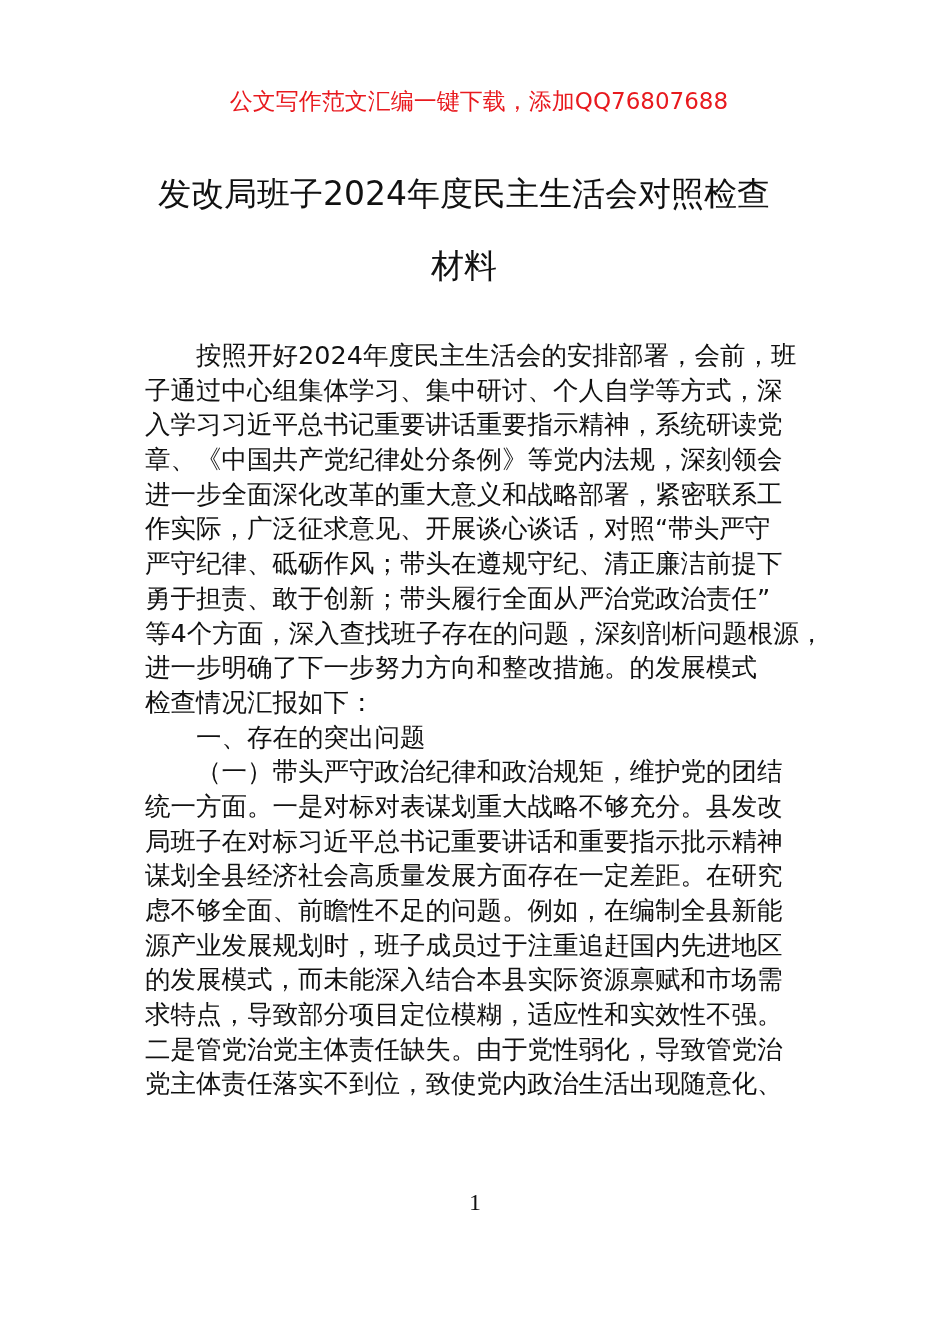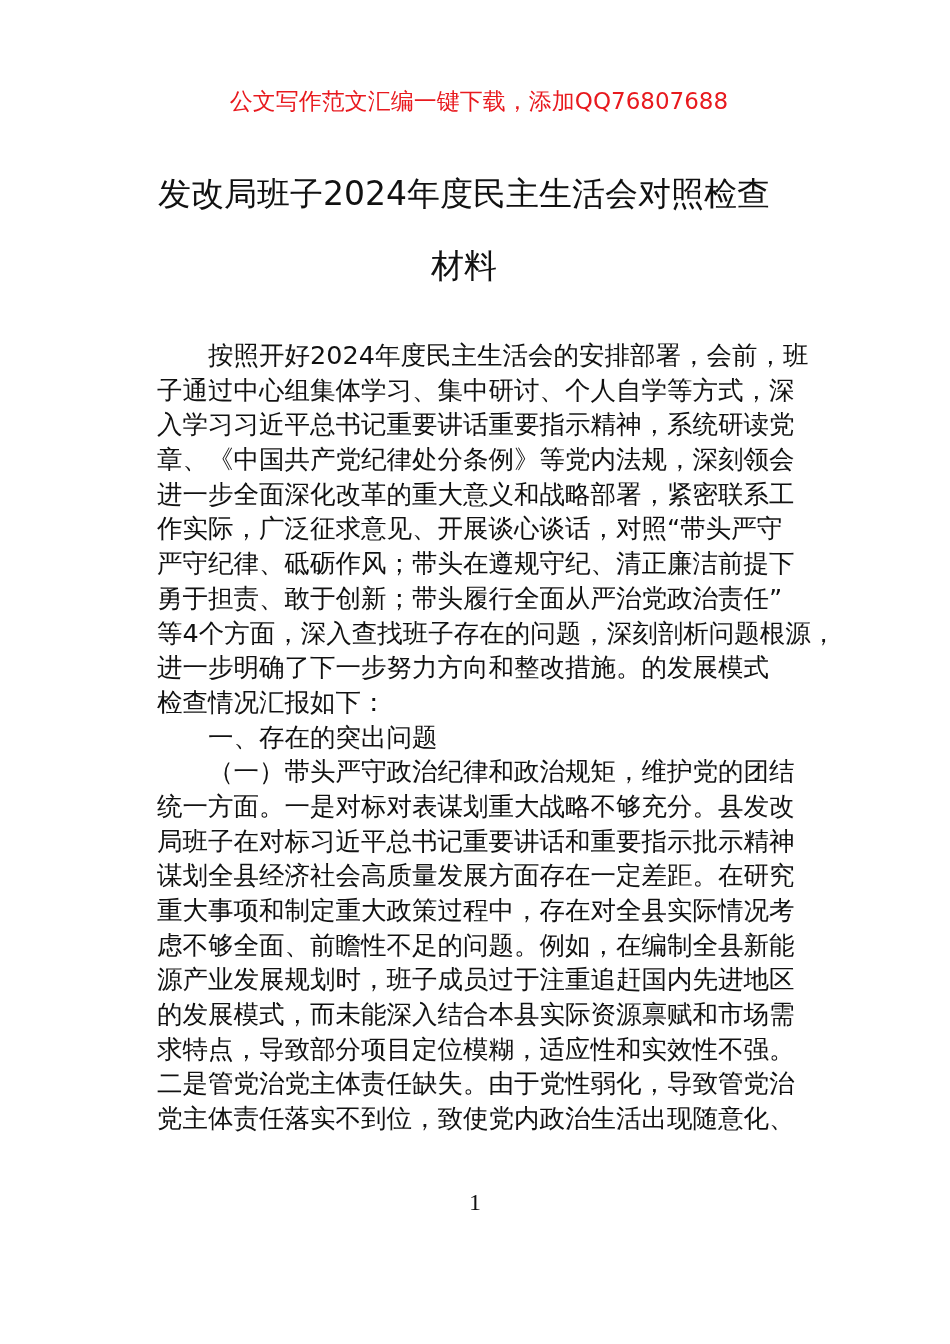--- a/index.html
+++ b/index.html
@@ -40,21 +40,20 @@
       font-size: 33px;
       color: #111111;
     }
     .title.l1 { top: 172px; }
     .title.l2 { top: 244px; }
     .body-lines {
       position: absolute;
       top: 338px;
       left: 145px;
       width: 700px;
-      margin-left: 12px;
     }
     .line {
       height: 34.7px;
       line-height: 34.7px;
       font-size: 25.5px;
       white-space: nowrap;
       color: #111111;
     }
     .line.indent { padding-left: 51px; }
     .page-number {
@@ -87,21 +86,20 @@
       <div class="line">严守纪律、砥砺作风；带头在遵规守纪、清正廉洁前提下</div>
       <div class="line">勇于担责、敢于创新；带头履行全面从严治党政治责任”</div>
       <div class="line">等4个方面，深入查找班子存在的问题，深刻剖析问题根源，</div>
       <div class="line">进一步明确了下一步努力方向和整改措施。的发展模式</div>
       <div class="line">检查情况汇报如下：</div>
       <div class="line indent">一、存在的突出问题</div>
       <div class="line indent">（一）带头严守政治纪律和政治规矩，维护党的团结</div>
       <div class="line">统一方面。一是对标对表谋划重大战略不够充分。县发改</div>
       <div class="line">局班子在对标习近平总书记重要讲话和重要指示批示精神</div>
       <div class="line">谋划全县经济社会高质量发展方面存在一定差距。在研究</div>
-      <div class="line">重大事项和制定重大政策过程中，存在对全县实际情况考</div>
       <div class="line">虑不够全面、前瞻性不足的问题。例如，在编制全县新能</div>
       <div class="line">源产业发展规划时，班子成员过于注重追赶国内先进地区</div>
       <div class="line">的发展模式，而未能深入结合本县实际资源禀赋和市场需</div>
       <div class="line">求特点，导致部分项目定位模糊，适应性和实效性不强。</div>
       <div class="line">二是管党治党主体责任缺失。由于党性弱化，导致管党治</div>
       <div class="line">党主体责任落实不到位，致使党内政治生活出现随意化、</div>
     </div>
 
   <div class="page-number">1</div>
 </div>

